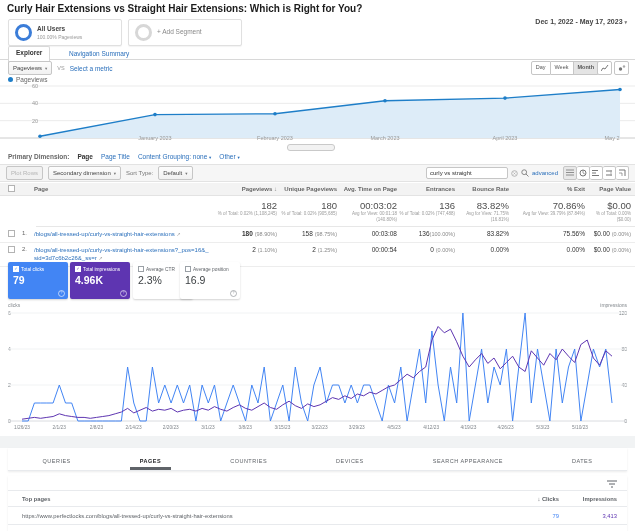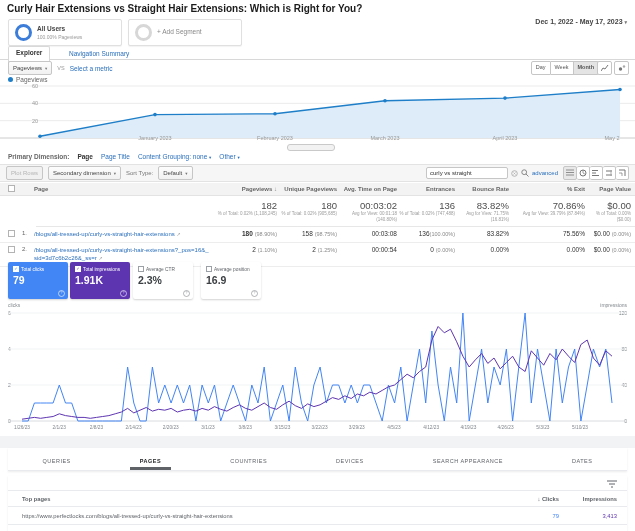--- a/index.html
+++ b/index.html
@@ -81,21 +81,21 @@
   .bold{font-weight:bold;}
   .ext-ic{font-size:5px;color:#aaa;}
 
   
   .gsc-card{top:262px;width:60px;height:37px;border-radius:2px;box-shadow:0 1px 2px rgba(0,0,0,.18);
             background:#fff;box-sizing:border-box;padding:4px 4px 2px 5px;}
   .gsc-card .lbl{font-size:4.8px;display:flex;align-items:center;gap:2px;}
   .gsc-card .val{font-size:10.5px;font-weight:bold;margin-top:2px;}
   .gsc-card.sel{color:#fff;}
   .gsc-card.plain .lbl{color:#5f6368;}
-  .gsc-card.plain .val{color:#3c4043;font-weight:bold;}
+  .gsc-card.plain .val{color:#3c4043;font-weight:normal;}
   .cchk{width:4px;height:4px;border:1px solid rgba(255,255,255,.95);background:#fff;flex:none;
         font-size:4px;line-height:4px;text-align:center;}
   .cchk.empty{border-color:#9aa0a6;background:transparent;}
   .help{position:absolute;right:3px;bottom:2px;width:5px;height:5px;border-radius:50%;
         border:1px solid rgba(128,134,139,.6);font-size:3.5px;line-height:5px;text-align:center;color:#80868b;}
   .gsc-card.sel .help{border-color:rgba(255,255,255,.6);color:rgba(255,255,255,.85);}
 
   
   #gsc-chart{left:8px;top:311px;width:619px;height:115px;}
   .gtick{position:absolute;font-size:5px;color:#80868b;}
@@ -358,32 +358,32 @@
     <span>Total clicks</span>
     </div>
   <div class="val">79</div>
   <span class="help">?</span>
 </div>
 <div class="abs gsc-card sel" style="left:70px;background:#5e35b1;">
   <div class="lbl">
       <span class="cchk" style="color:#5e35b1;">✓</span>
     <span>Total impressions</span>
     </div>
-  <div class="val">1.91K</div>
+  <div class="val">4.96K</div>
   <span class="help">?</span>
 </div>
 <div class="abs gsc-card plain" style="left:133px;">
   <div class="lbl">
       <span class="cchk empty"></span>
     <span>Average CTR</span>
     </div>
   <div class="val">2.3%</div>
   <span class="help">?</span>
 </div>
-<div class="abs gsc-card plain" style="left:201px;">
+<div class="abs gsc-card plain" style="left:180px;">
   <div class="lbl">
       <span class="cchk empty"></span>
     <span>Average position</span>
     </div>
   <div class="val">16.9</div>
   <span class="help">?</span>
 </div>
 
 <span class="abs gtick" style="left:8px;top:302px;">clicks</span>
 <span class="abs gtick" style="left:8px;top:310px;">6</span>

